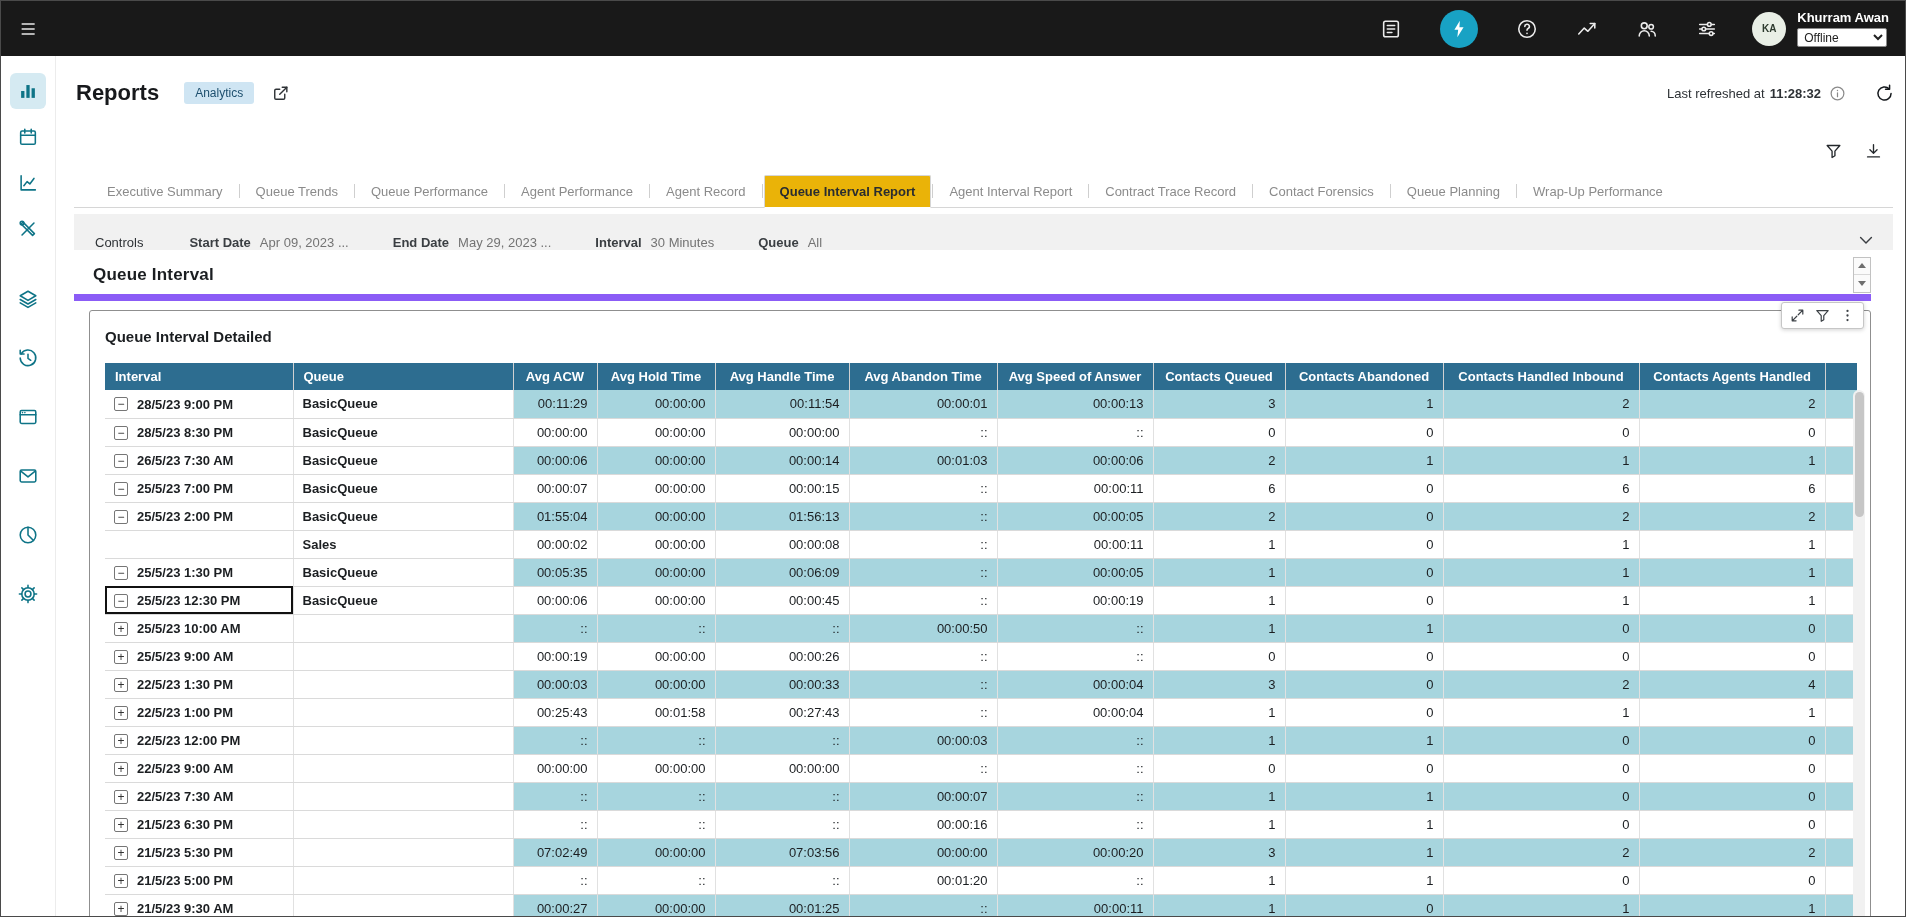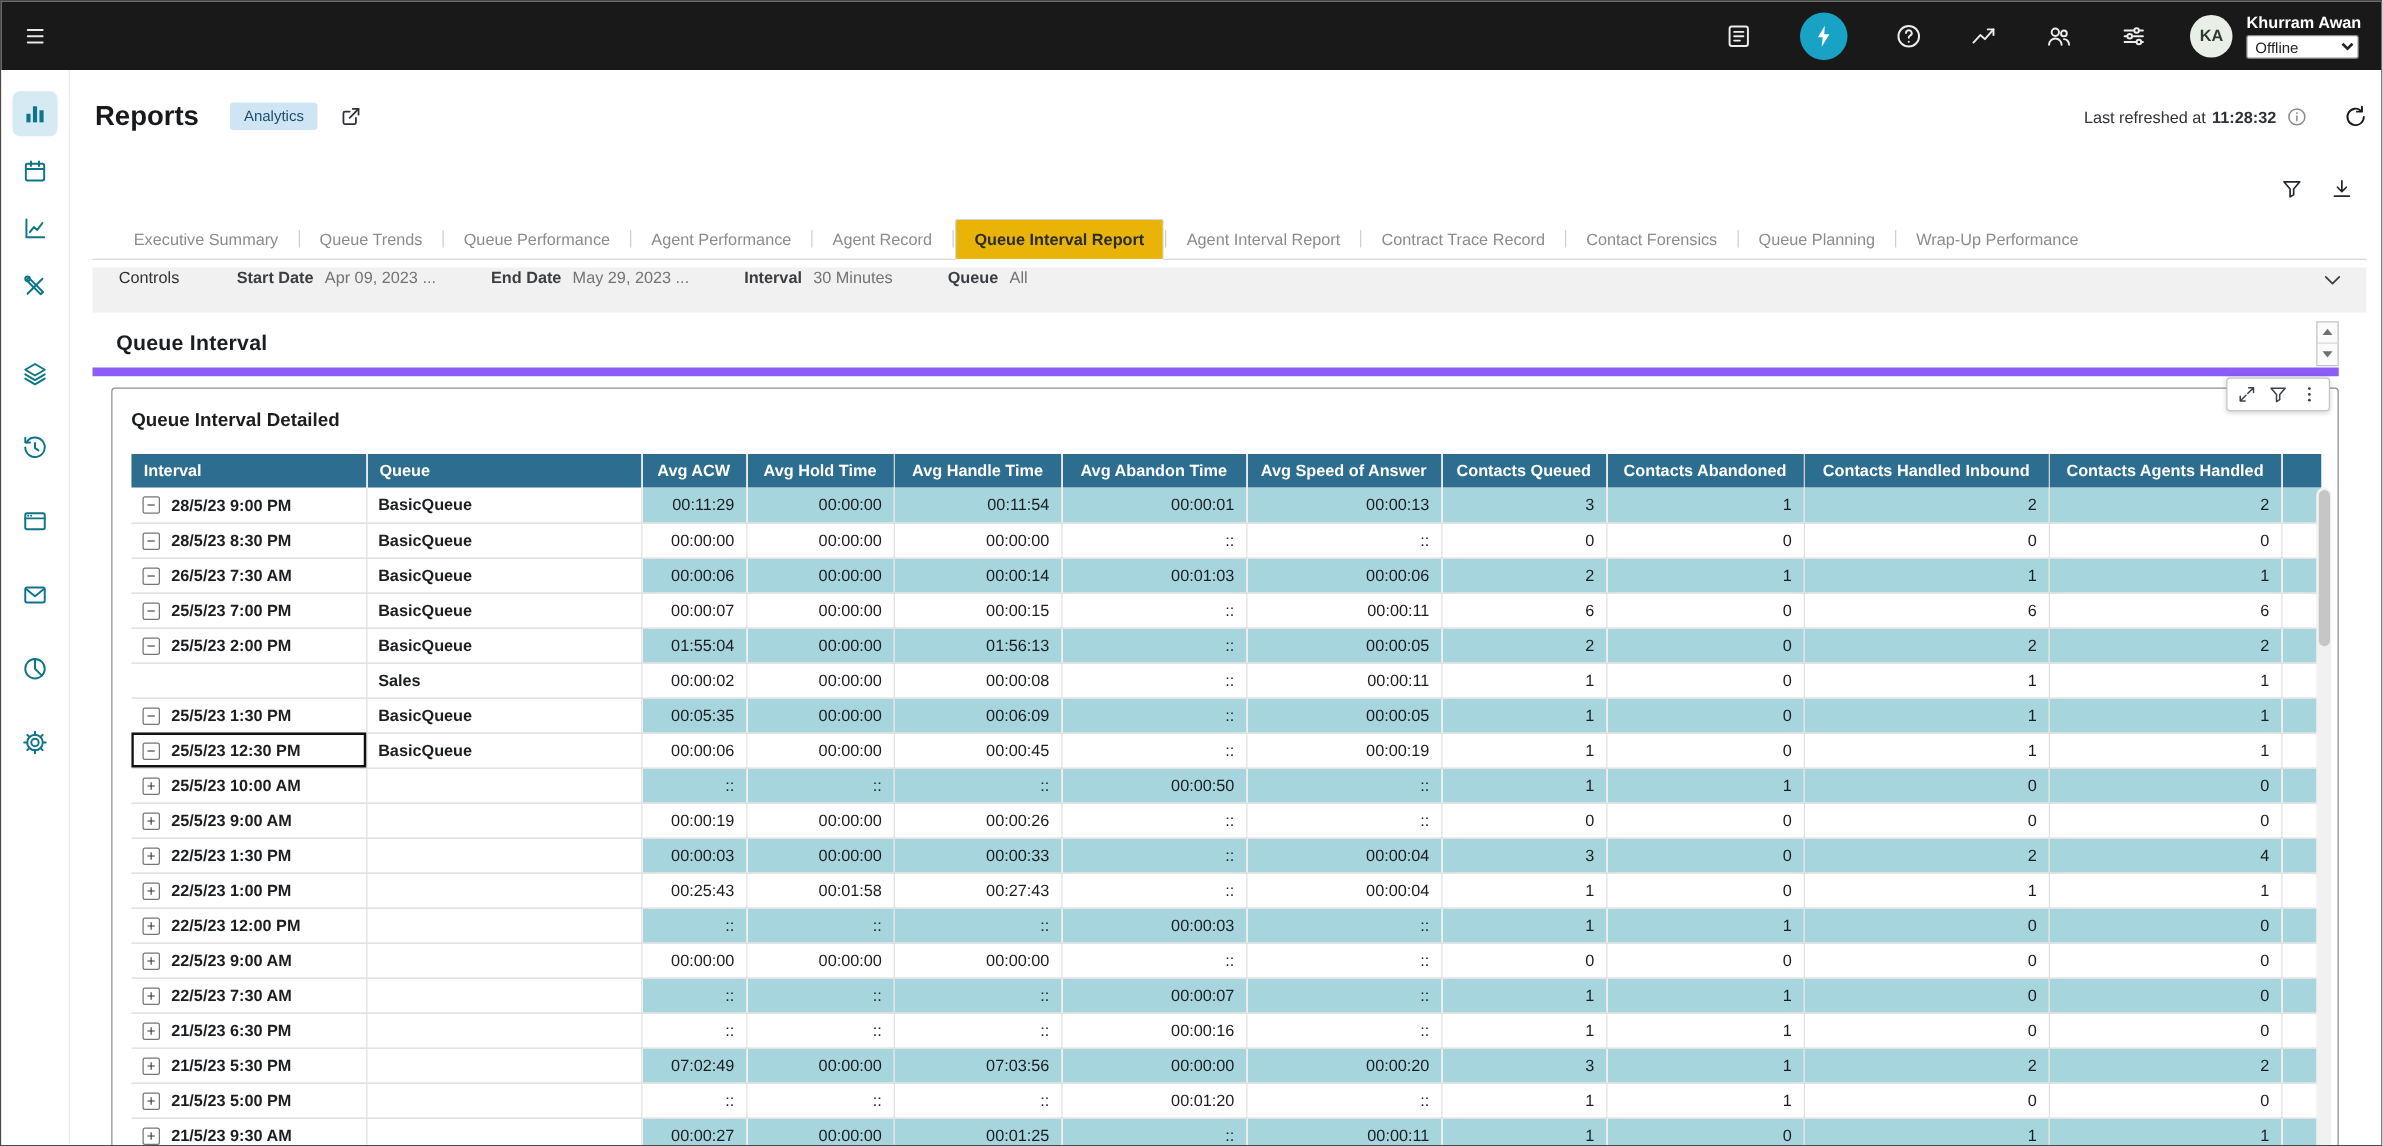--- a/index.html
+++ b/index.html
@@ -16,21 +16,21 @@
   .icon svg { width:100%; height:100%; fill:none; stroke:currentColor; stroke-width:1.7;
               stroke-linecap:round; stroke-linejoin:round; }
   .icon svg .f { fill:currentColor; stroke:none; }
   .hamburger { width:22px; height:22px; color:#e8e8e8; cursor:pointer; }
   .tb-cluster { margin-left:auto; display:flex; align-items:center; gap:38px; }
   .tb-btn { display:flex; align-items:center; justify-content:center; color:#ececec; cursor:pointer; }
   .tb-btn .icon { width:22px; height:22px; }
   .tb-btn-active { width:38px; height:38px; border-radius:50%; background:var(--accent-teal); }
   .tb-btn-active .icon { width:20px; height:20px; color:#fff; }
   .avatar { margin-left:34px; width:34px; height:34px; border-radius:50%; background:#e9efe6;
-            color:#2d3a2e; font-size:13px; font-weight:bold; display:flex; align-items:center; justify-content:center; }
+            color:#2d3a2e; font-size:10px; font-weight:bold; display:flex; align-items:center; justify-content:center; }
   .user-block { margin-left:11px; display:flex; flex-direction:column; }
   .user-name { color:#fff; font-size:13px; font-weight:bold; margin-bottom:3px; white-space:nowrap; }
   .status-select { width:90px; height:19px; font-size:12px; font-family:inherit; border:1px solid #8a8a8a;
                    border-radius:2px; background:#fff; color:#222; padding:0 2px; }
 
   
   .app-body { flex:1; display:flex; min-height:0; }
   .sidebar { flex:0 0 55px; background:#fff; border-right:1px solid #ececec;
              display:flex; flex-direction:column; align-items:center; padding-top:17px; }
   .sb-btn { width:36px; height:36px; border-radius:6px; display:flex; align-items:center;
@@ -57,21 +57,21 @@
 
   
   .tab-strip { display:flex; align-items:stretch; height:33px; margin:15px 12px 0 18px;
                padding-left:18px; border-bottom:1px solid #d6d6d6; font-size:13px; }
   .tab { display:flex; align-items:center; padding:0 15px; color:#8b8b8b; white-space:nowrap; cursor:pointer; }
   .tab.active { background:#eab308; border:1px solid #d6d6d6; border-bottom:1px solid #fff;
                 margin-bottom:-1px; color:#2a2d30; font-weight:bold; border-radius:2px 2px 0 0; }
   .tab-divider { width:1px; background:#cfcfcf; margin:9px 1px; }
 
   
-  .controls-bar { display:flex; align-items:flex-start; height:36px; margin:6px 12px 0 18px;
+  .controls-bar { display:flex; align-items:flex-end; height:36px; margin:6px 12px 0 18px;
                   background:#f1f1f1; padding:0 17px 0 21px; font-size:13px; color:#2e3236; }
   .controls-title { margin-right:46px; }
   .ctl-field { display:flex; align-items:center; margin-right:44px; white-space:nowrap; }
   .ctl-label { font-weight:bold; color:#3a3e42; margin-right:9px; }
   .ctl-value { color:#737373; cursor:pointer; }
   .controls-chevron { margin-left:auto; width:20px; height:20px; color:#3a3e42; cursor:pointer; }
 
   
   .section-bar { display:flex; align-items:center; height:46px; margin:5px 34px 0 18px;
                  padding-left:19px; border-bottom:7px solid #8b5cf6; }

